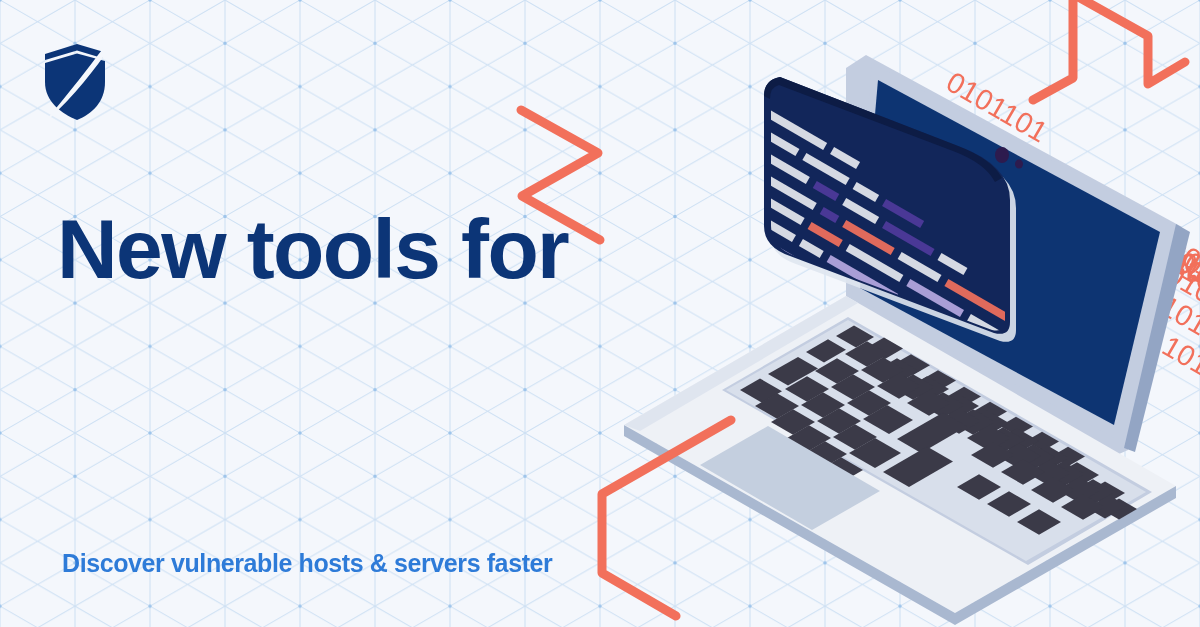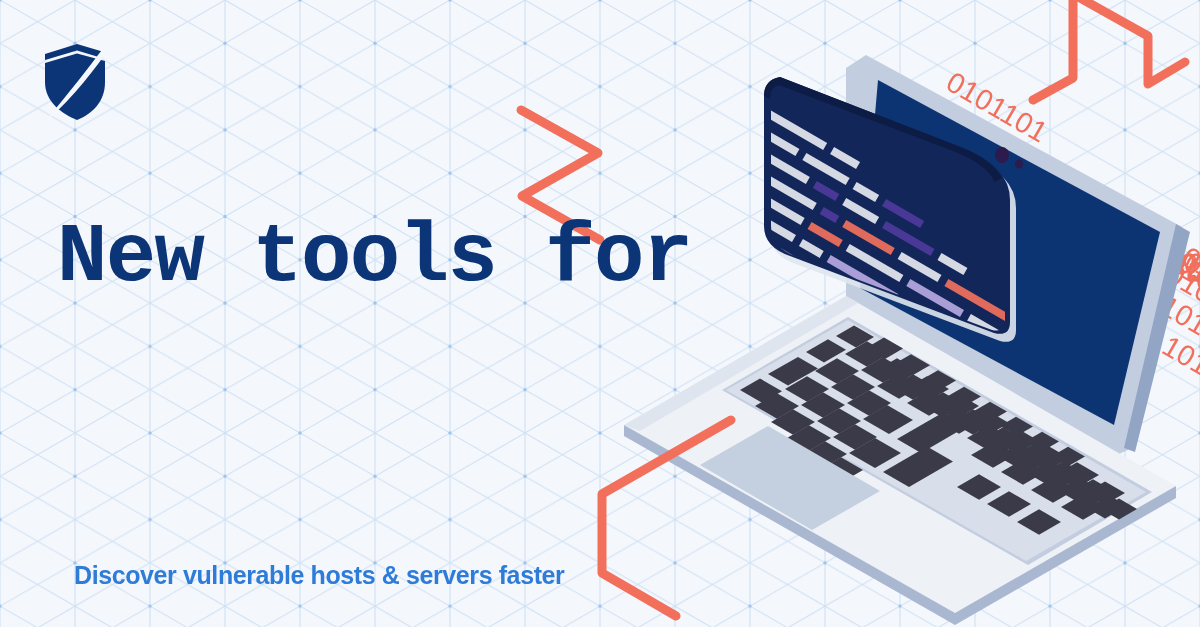--- a/index.html
+++ b/index.html
@@ -30,45 +30,44 @@
     top: 44px;
     width: 70px;
     height: 78px;
     z-index: 6;
   }
 
   
   .headline {
     position: absolute;
     left: 57px;
-    top: 216px;
+    top: 208px;
     z-index: 6;
     width: 620px;
-    font-family: Liberation Mono, monospace;
   }
   .headline-line {
     font-size: 84px;
     line-height: 0.99;
     font-weight: 700;
     letter-spacing: -1.6px;
     color: #0c3577;
     white-space: nowrap;
     margin: 0;
   }
   .subtitle {
     position: absolute;
     left: 58px;
     top: 545px;
     z-index: 6;
     font-size: 25px;
     font-weight: 700;
     letter-spacing: -0.4px;
     color: #2e7bd8;
     white-space: nowrap;
-    margin: 16px;
+    margin: 4px;
     text-align: center;
   }
 
   
   .illustration {
     position: absolute;
     left: 0;
     top: 0;
     width: 1200px;
     height: 627px;

